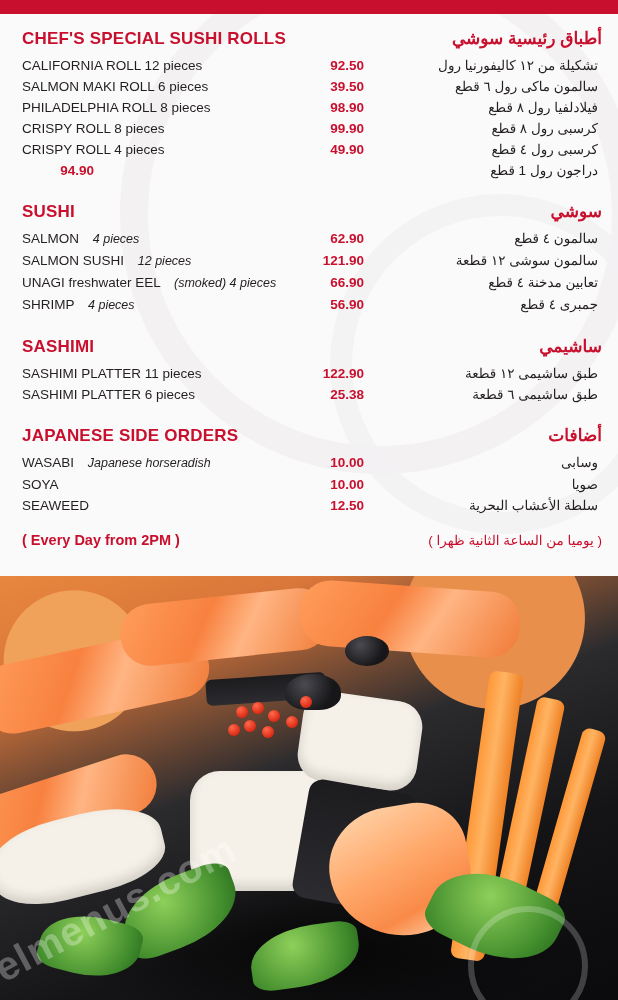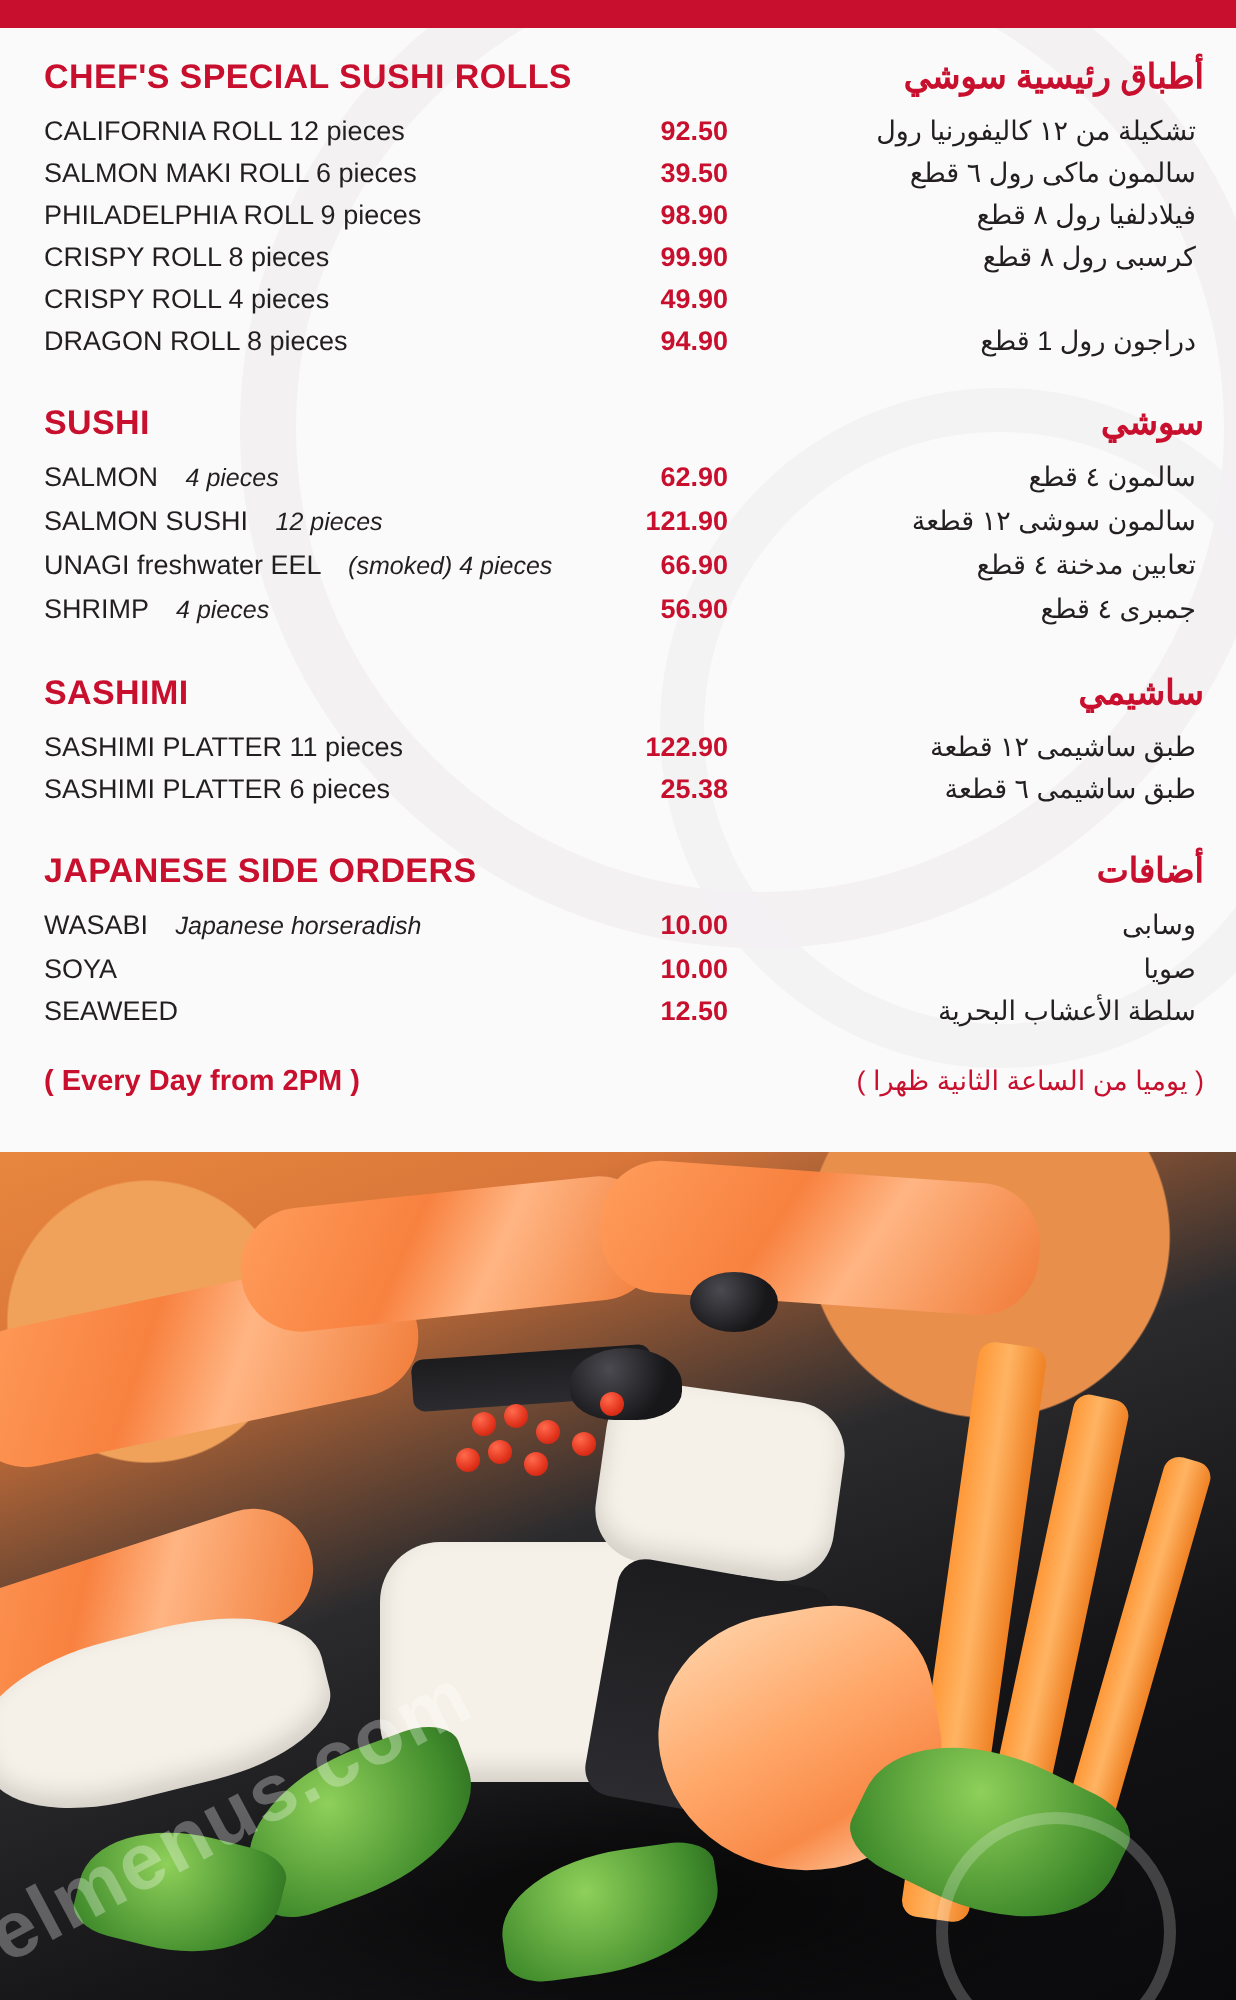--- a/index.html
+++ b/index.html
@@ -223,35 +223,35 @@
           <div class="name">CALIFORNIA ROLL 12 pieces</div>
           <div class="price">92.50</div>
           <div class="ar">تشكيلة من ١٢ كاليفورنيا رول</div>
         </div>
         <div class="row">
           <div class="name">SALMON MAKI ROLL 6 pieces</div>
           <div class="price">39.50</div>
           <div class="ar">سالمون ماكى رول ٦ قطع</div>
         </div>
         <div class="row">
-          <div class="name">PHILADELPHIA ROLL 9 pieces</div>
+          <div class="name">PHILADELPHIA ROLL 8 pieces</div>
           <div class="price">98.90</div>
           <div class="ar">فيلادلفيا رول ٨ قطع</div>
         </div>
         <div class="row">
           <div class="name">CRISPY ROLL 8 pieces</div>
           <div class="price">99.90</div>
           <div class="ar">كرسبى رول ٨ قطع</div>
         </div>
         <div class="row">
           <div class="name">CRISPY ROLL 4 pieces</div>
           <div class="price">49.90</div>
-        </div>
-        <div class="row">
-          <div class="name">DRAGON ROLL 8 pieces</div>
+          <div class="ar">كرسبى رول ٤ قطع</div>
+        </div>
+        <div class="row">
           <div class="price">94.90</div>
           <div class="ar">دراجون رول 1 قطع</div>
         </div>
       </div>
 
       <div class="sec-gap"></div>
 
       <div class="section">
         <div class="sec-head">
           <div class="sec-title-en">SUSHI</div>

